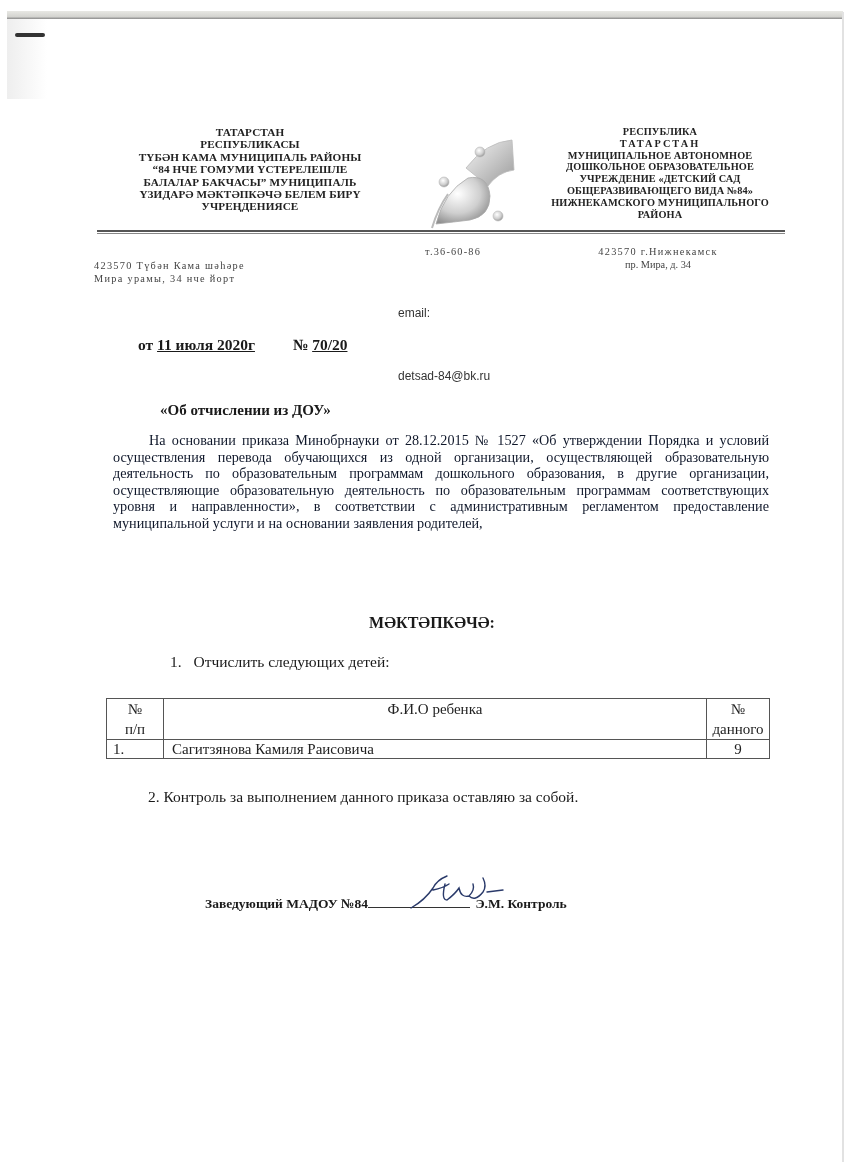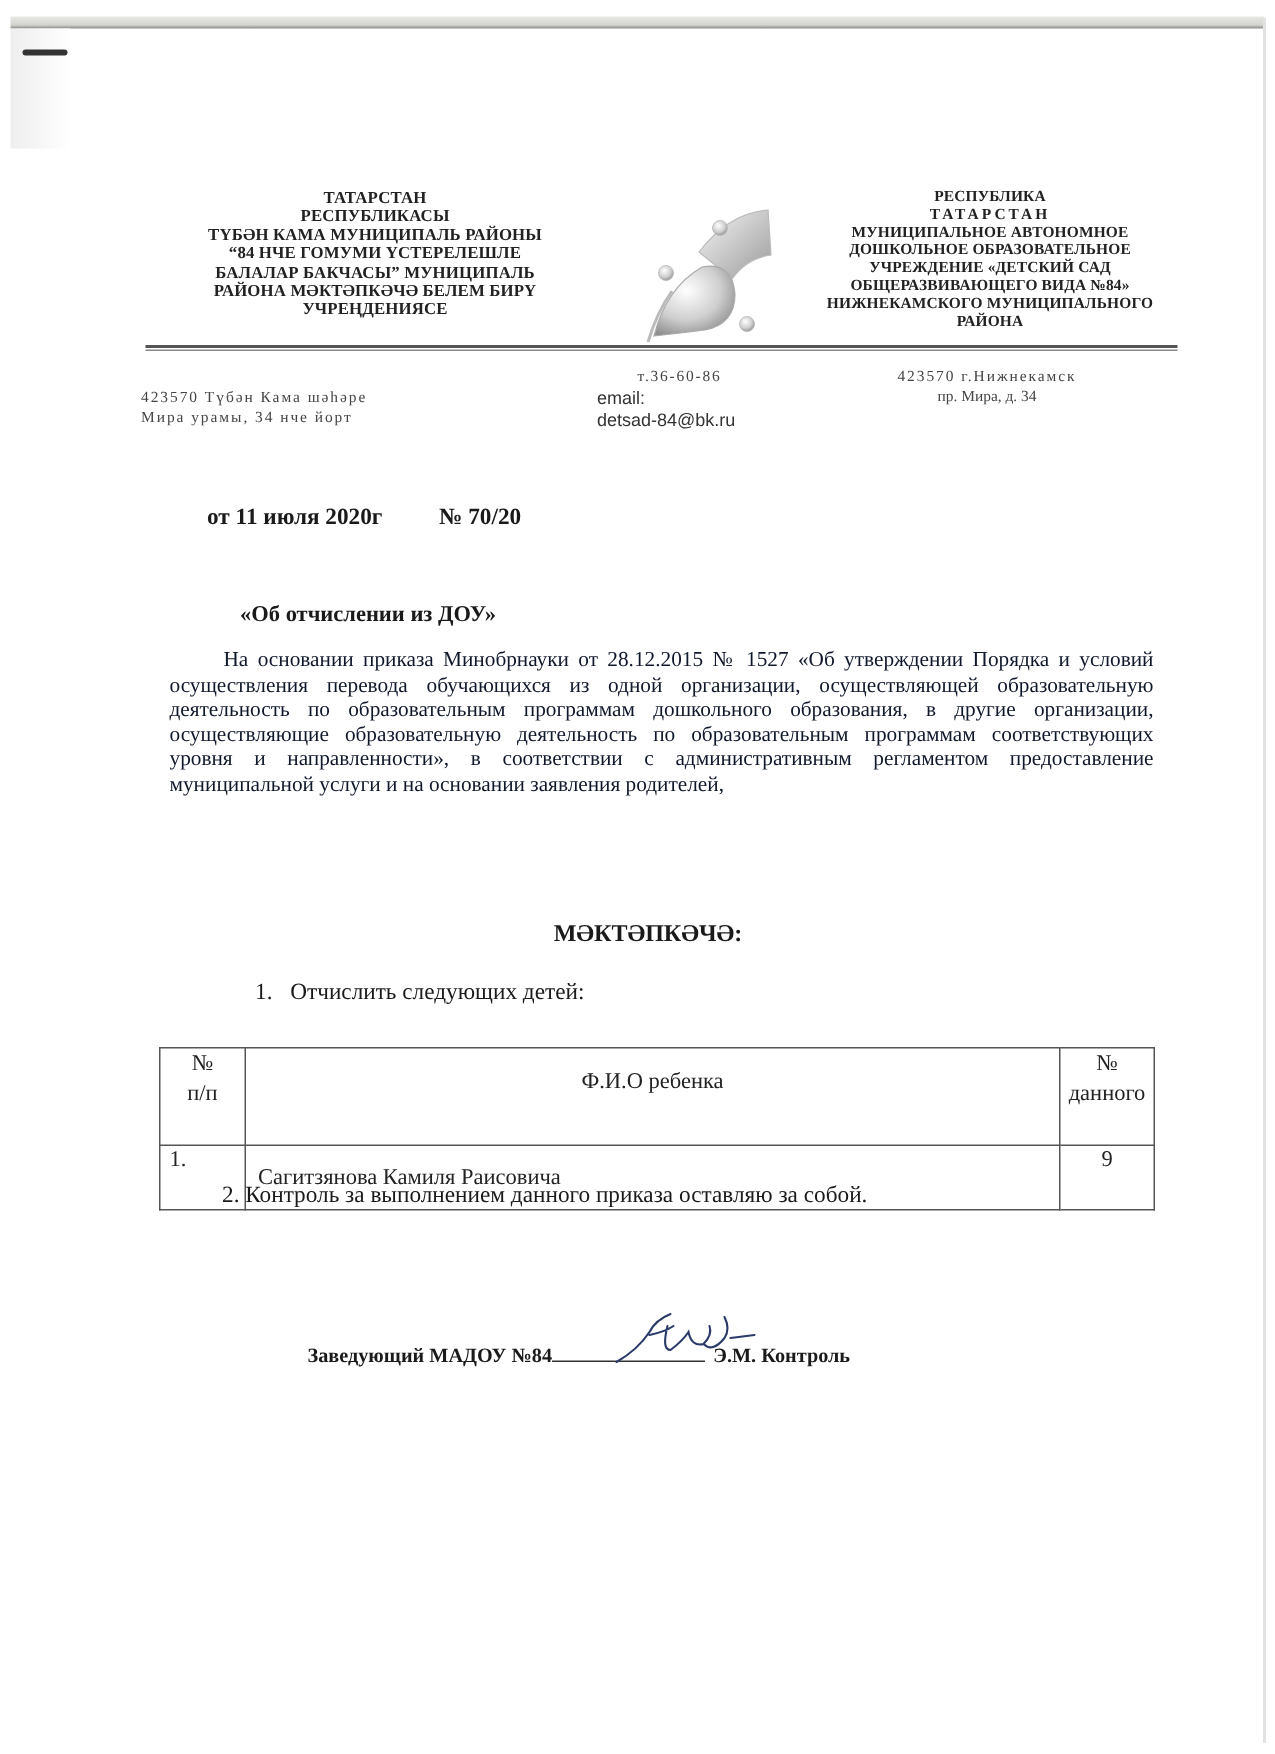--- a/index.html
+++ b/index.html
@@ -118,20 +118,21 @@
       font-size: 10.3px;
       line-height: 13px;
       color: #444;
     }
     .addr-mid .email-label, .addr-mid .email-value {
       display: block;
       font-family: "Liberation Sans", sans-serif;
       font-size: 12px;
       line-height: 15px;
       color: #333;
+      margin-top: 48px;
     }
     .addr-right {
       position: absolute;
       left: 588px;
       top: 245px;
       text-align: center;
       font-size: 10.3px;
       line-height: 13px;
       color: #444;
       width: 140px;
@@ -144,20 +145,21 @@
     
     .order-line {
       position: absolute;
       left: 138px;
       top: 336px;
       font-weight: bold;
       font-size: 15.5px;
       color: #1a1a1a;
     }
     .order-line .u {
+      text-decoration: underline;
     }
     .order-line .gap {
       display: inline-block;
       width: 30px;
     }
     .subject {
       position: absolute;
       left: 160px;
       top: 402px;
       font-weight: bold;
@@ -203,21 +205,21 @@
       position: absolute;
       left: 106px;
       top: 698px;
       width: 664px;
       border-collapse: collapse;
       font-size: 15px;
       color: #222;
     }
     .children-table td {
       border: 1px solid #555;
-      padding: 12px 4px;
+      padding: 0 4px;
       vertical-align: top;
     }
     .children-table .col-num { width: 50px; text-align: center; padding: 0; }
     .children-table .col-name { text-align: center; }
     .children-table .col-grp { width: 62px; text-align: center; padding: 0; }
     .children-table .hdr-row td { height: 40px; line-height: 20px; }
     .children-table .data-row td { height: 18px; line-height: 18px; }
     .children-table .data-row .col-num { text-align: left; padding-left: 6px; }
     .children-table .data-row .col-name { text-align: left; padding-left: 8px; margin-top: 21px; }
 
@@ -260,21 +262,21 @@
 <div class="scan-right-edge"></div>
 <div class="scan-left-shade"></div>
 <div class="scan-mark"></div>
 
 <div class="header-left">
   <span class="header-line">ТАТАРСТАН</span>
   <span class="header-line">РЕСПУБЛИКАСЫ</span>
   <span class="header-line">ТҮБӘН КАМА МУНИЦИПАЛЬ РАЙОНЫ</span>
   <span class="header-line">“84 НЧЕ ГОМУМИ  ҮСТЕРЕЛЕШЛЕ</span>
   <span class="header-line">БАЛАЛАР БАКЧАСЫ” МУНИЦИПАЛЬ</span>
-  <span class="header-line">РАЙОНА МӘКТӘПКӘЧӘ БЕЛЕМ БИРҮ</span>
+  <span class="header-line">ҮЗИДАРӘ МӘКТӘПКӘЧӘ БЕЛЕМ БИРҮ</span>
   <span class="header-line">УЧРЕҢДЕНИЯСЕ</span>
 </div>
 
 <svg class="logo" viewBox="0 0 122 110">
   <defs>
     <linearGradient id="pipeGrad" x1="0" y1="0" x2="1" y2="1">
       <stop offset="0" stop-color="#f4f4f4"></stop>
       <stop offset="0.5" stop-color="#c8c8c8"></stop>
       <stop offset="1" stop-color="#9a9a9a"></stop>
     </linearGradient>

